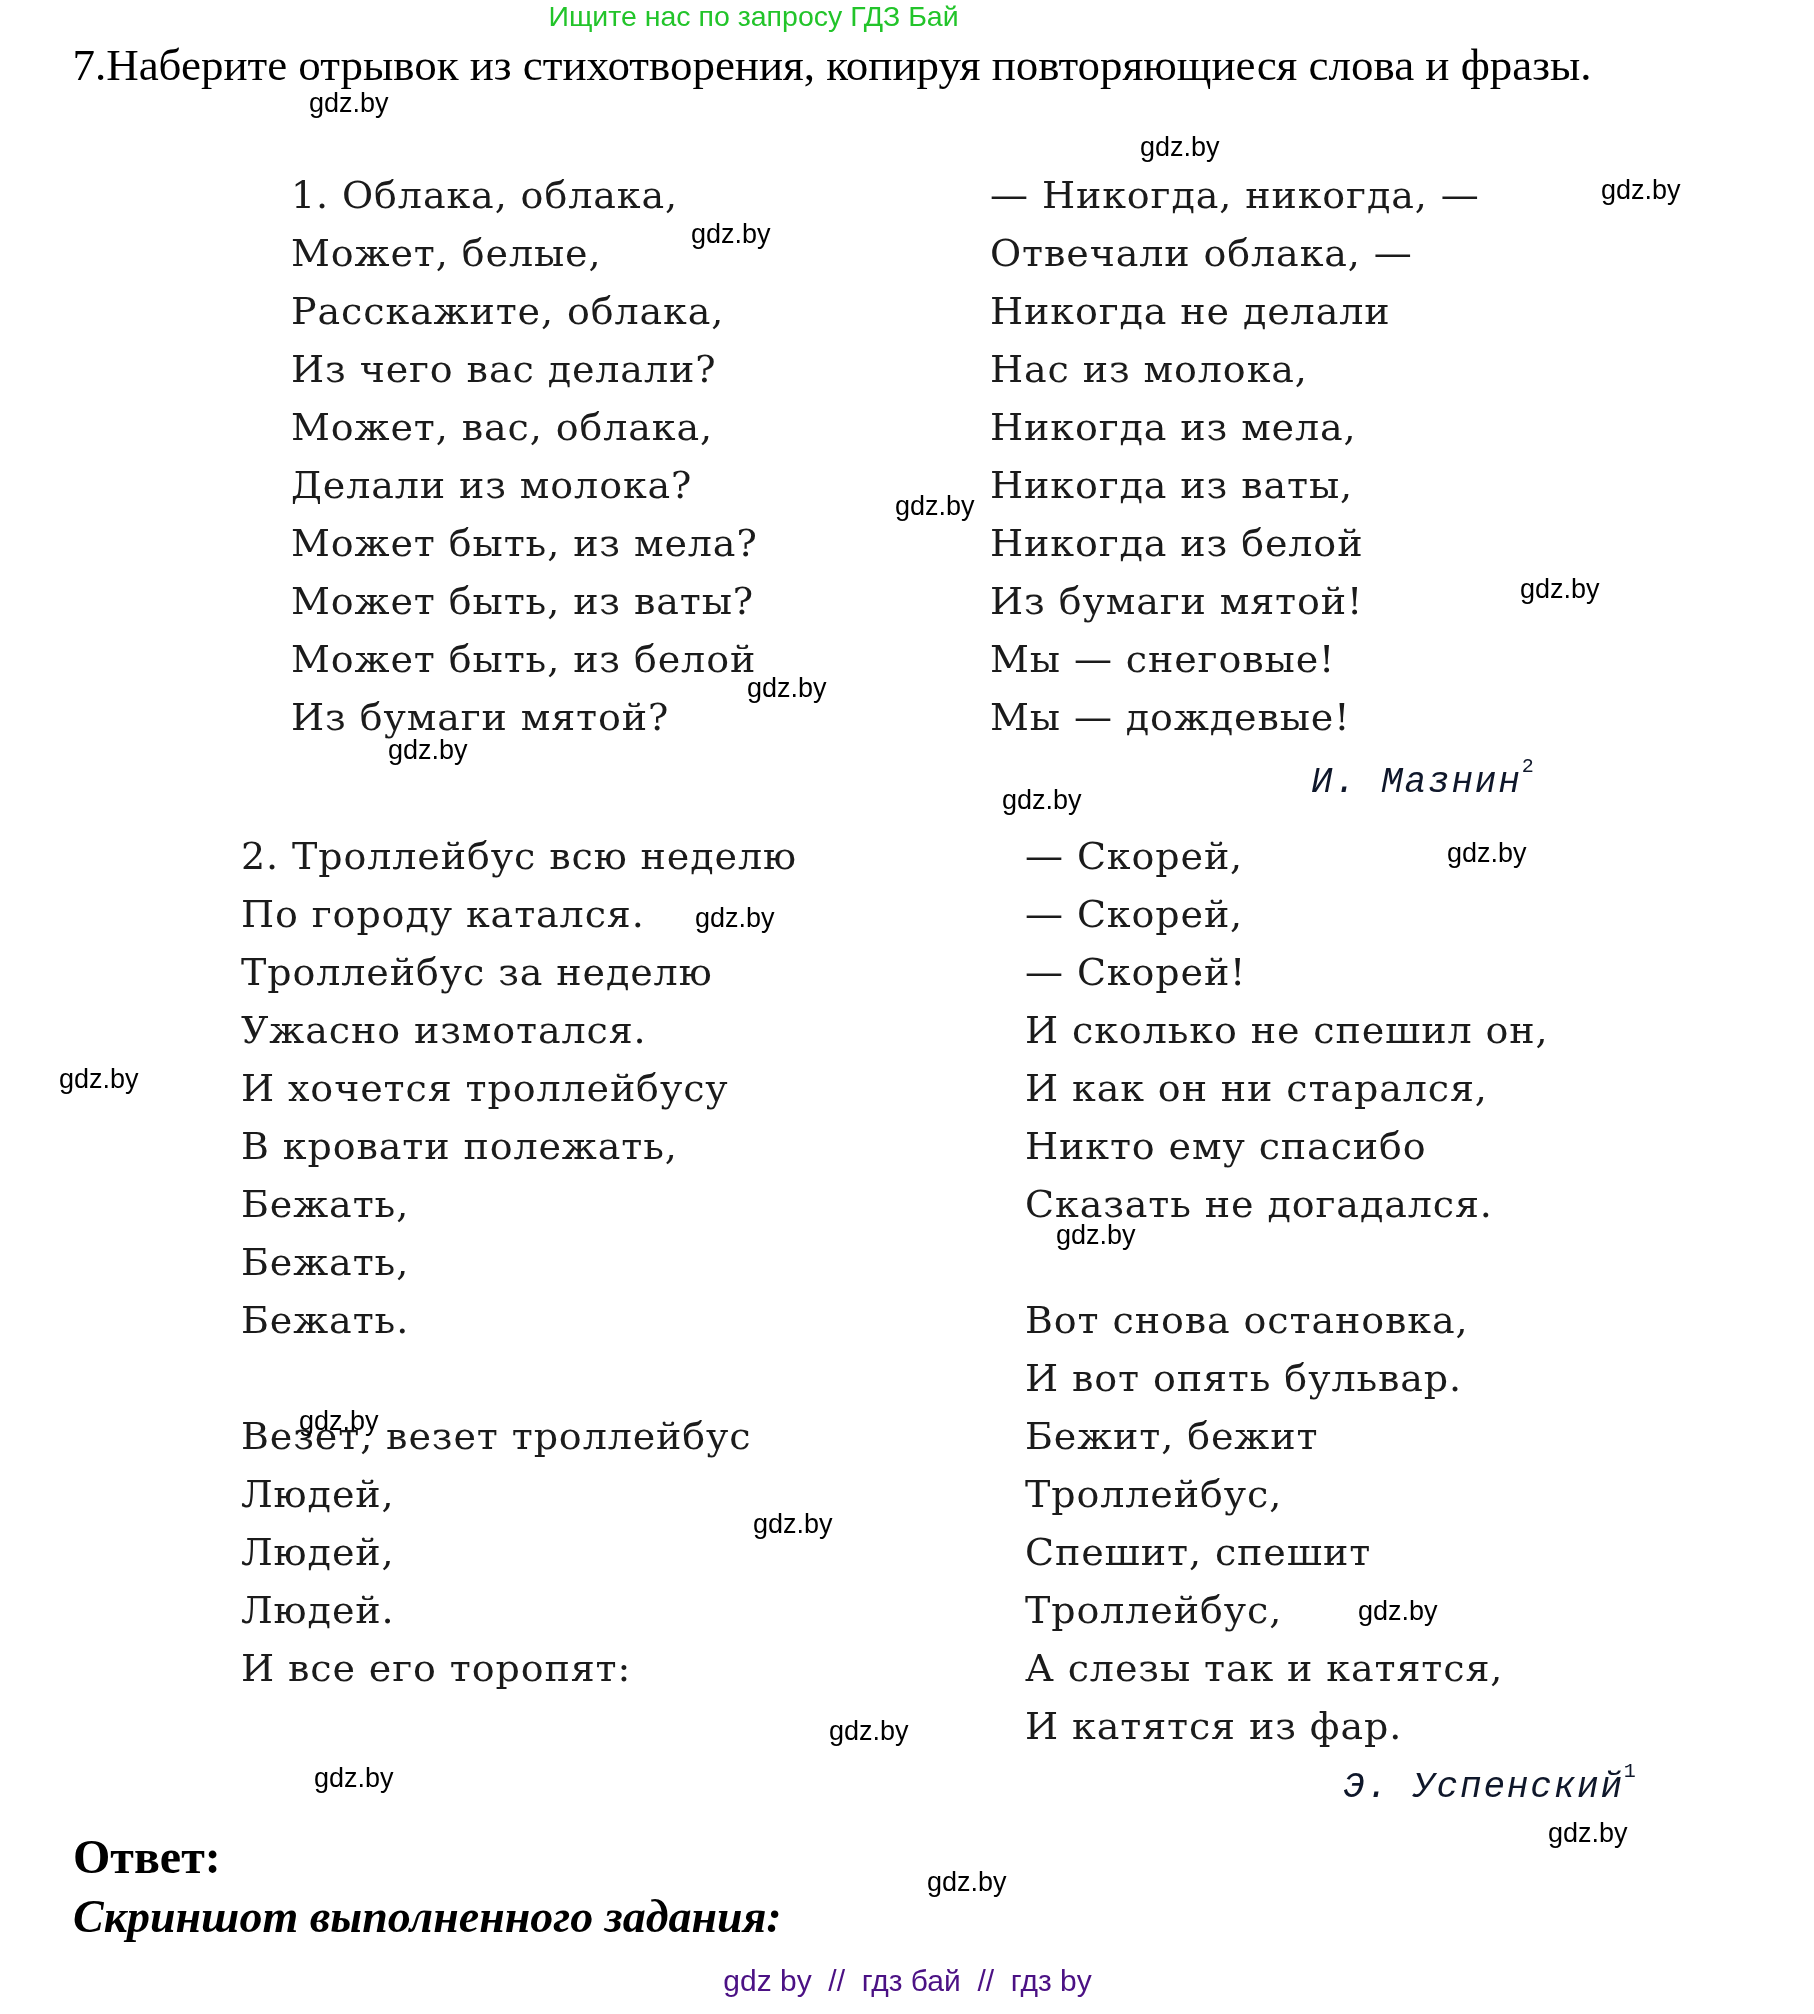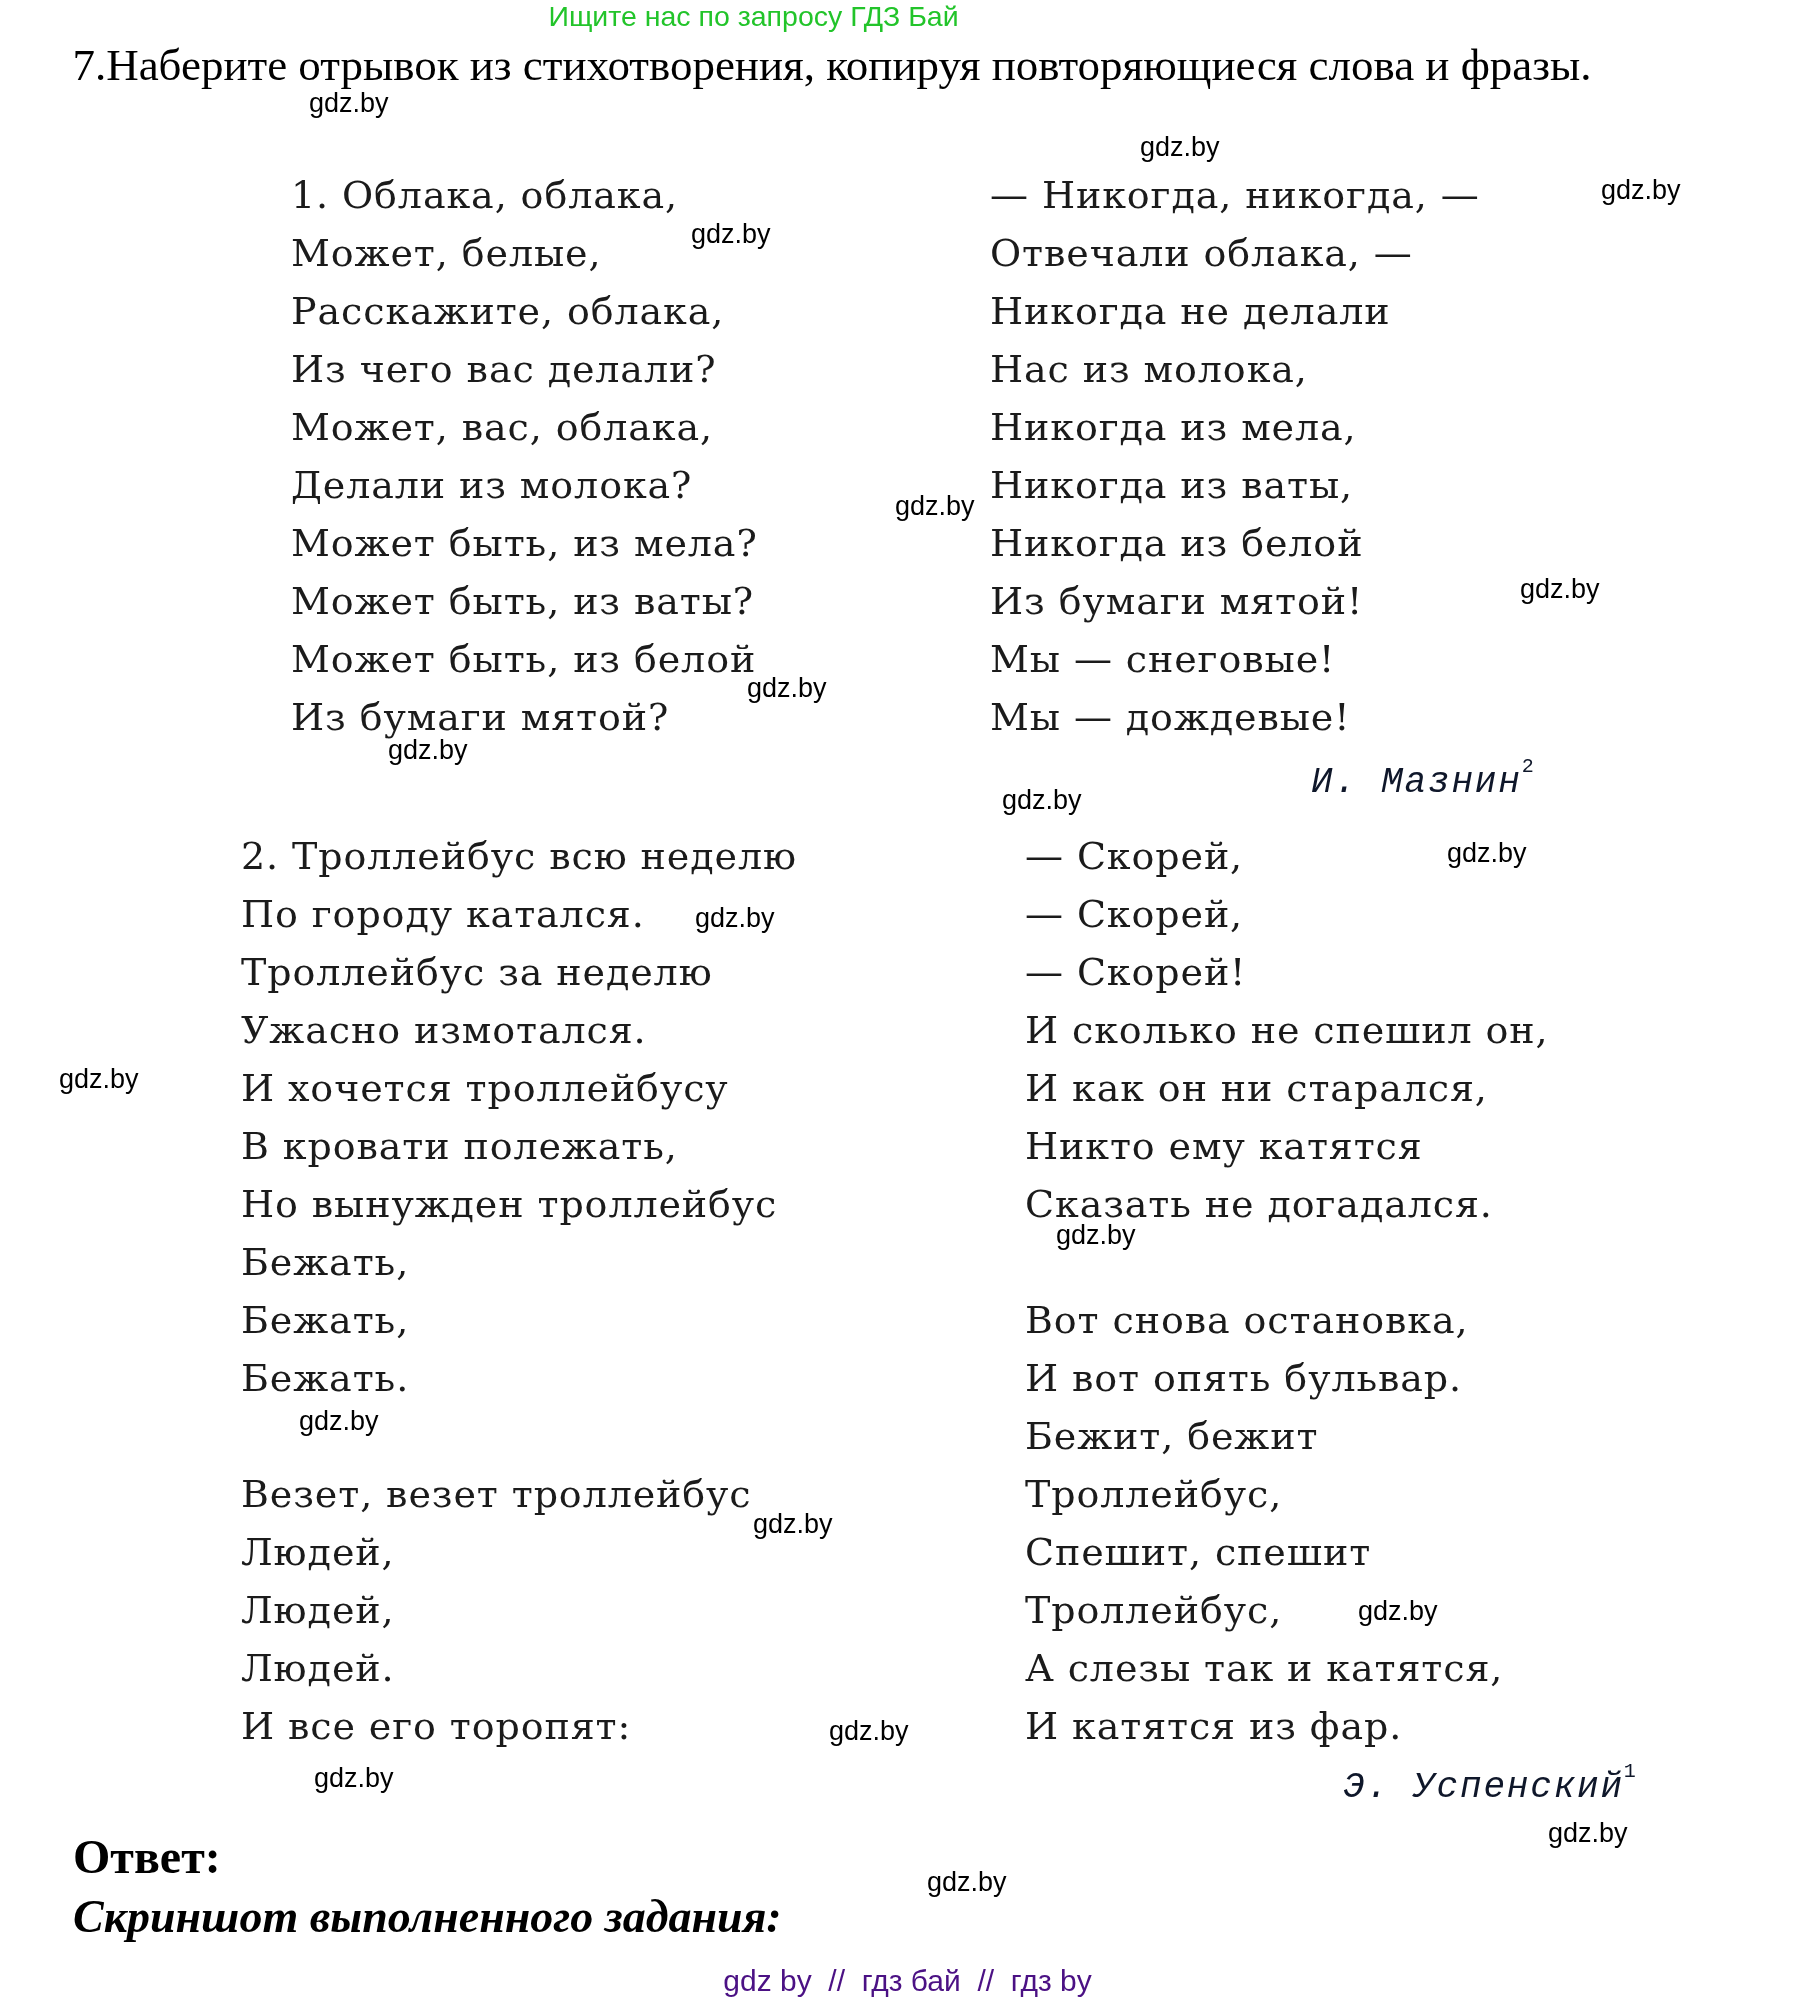--- a/index.html
+++ b/index.html
@@ -68,38 +68,37 @@
   <span>И. Мазнин</span><sup>2</sup>
 </div>
 
 <div class="poem-col" id="p2-left" style="left:241px; top:827px;">
     <div class="poem-line">2. Троллейбус всю неделю</div>
     <div class="poem-line">По городу катался.</div>
     <div class="poem-line">Троллейбус за неделю</div>
     <div class="poem-line">Ужасно измотался.</div>
     <div class="poem-line">И хочется троллейбусу</div>
     <div class="poem-line">В кровати полежать,</div>
-    <div class="poem-line">Но вынужден троллейбус</div>
     <div class="poem-line">Бежать,</div>
     <div class="poem-line">Бежать,</div>
     <div class="poem-line">Бежать.</div>
     <div class="poem-line blank"></div>
     <div class="poem-line">Везет, везет троллейбус</div>
     <div class="poem-line">Людей,</div>
     <div class="poem-line">Людей,</div>
     <div class="poem-line">Людей.</div>
     <div class="poem-line">И все его торопят:</div>
   </div>
 <div class="poem-col" id="p2-right" style="left:1025px; top:827px;">
     <div class="poem-line">— Скорей,</div>
     <div class="poem-line">— Скорей,</div>
     <div class="poem-line">— Скорей!</div>
     <div class="poem-line">И сколько не спешил он,</div>
     <div class="poem-line">И как он ни старался,</div>
-    <div class="poem-line">Никто ему катятся</div>
+    <div class="poem-line">Никто ему спасибо</div>
     <div class="poem-line">Сказать не догадался.</div>
     <div class="poem-line blank"></div>
     <div class="poem-line">Вот снова остановка,</div>
     <div class="poem-line">И вот опять бульвар.</div>
     <div class="poem-line">Бежит, бежит</div>
     <div class="poem-line">Троллейбус,</div>
     <div class="poem-line">Спешит, спешит</div>
     <div class="poem-line">Троллейбус,</div>
     <div class="poem-line">А слезы так и катятся,</div>
     <div class="poem-line">И катятся из фар.</div>

